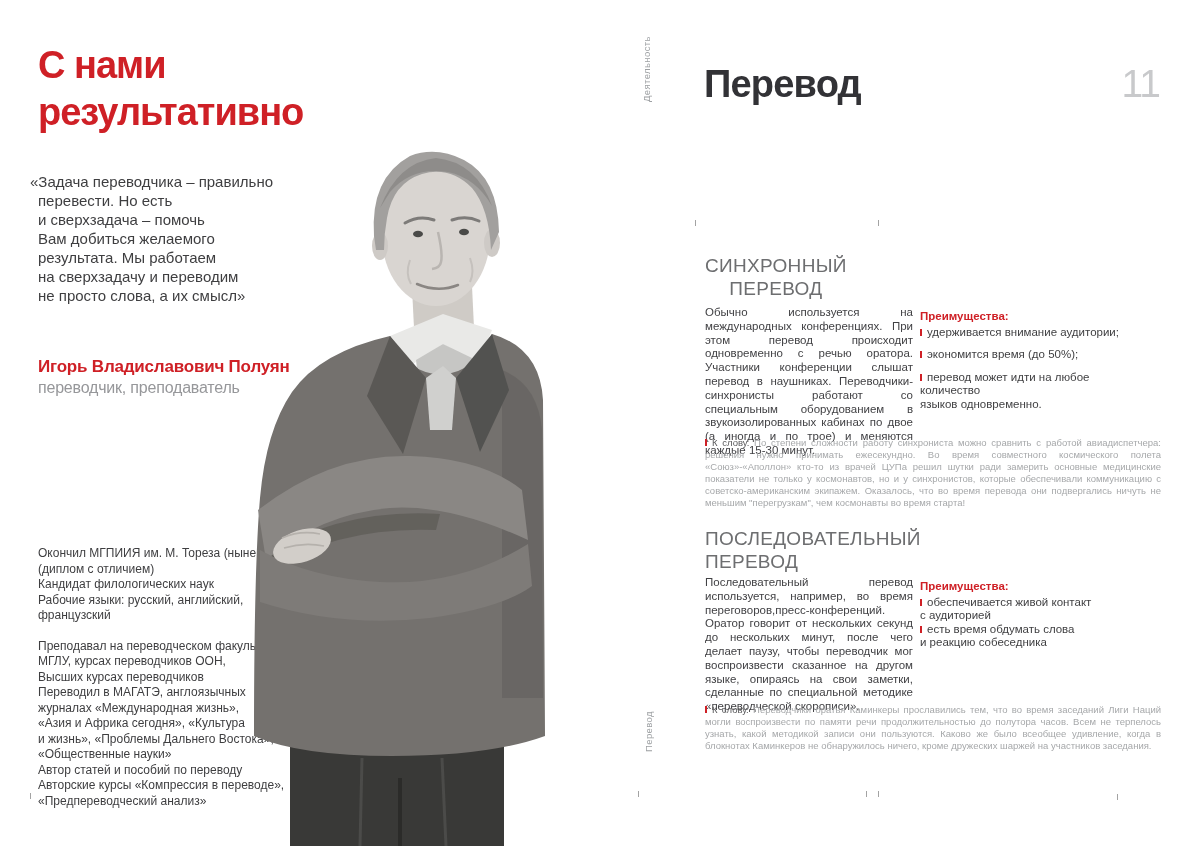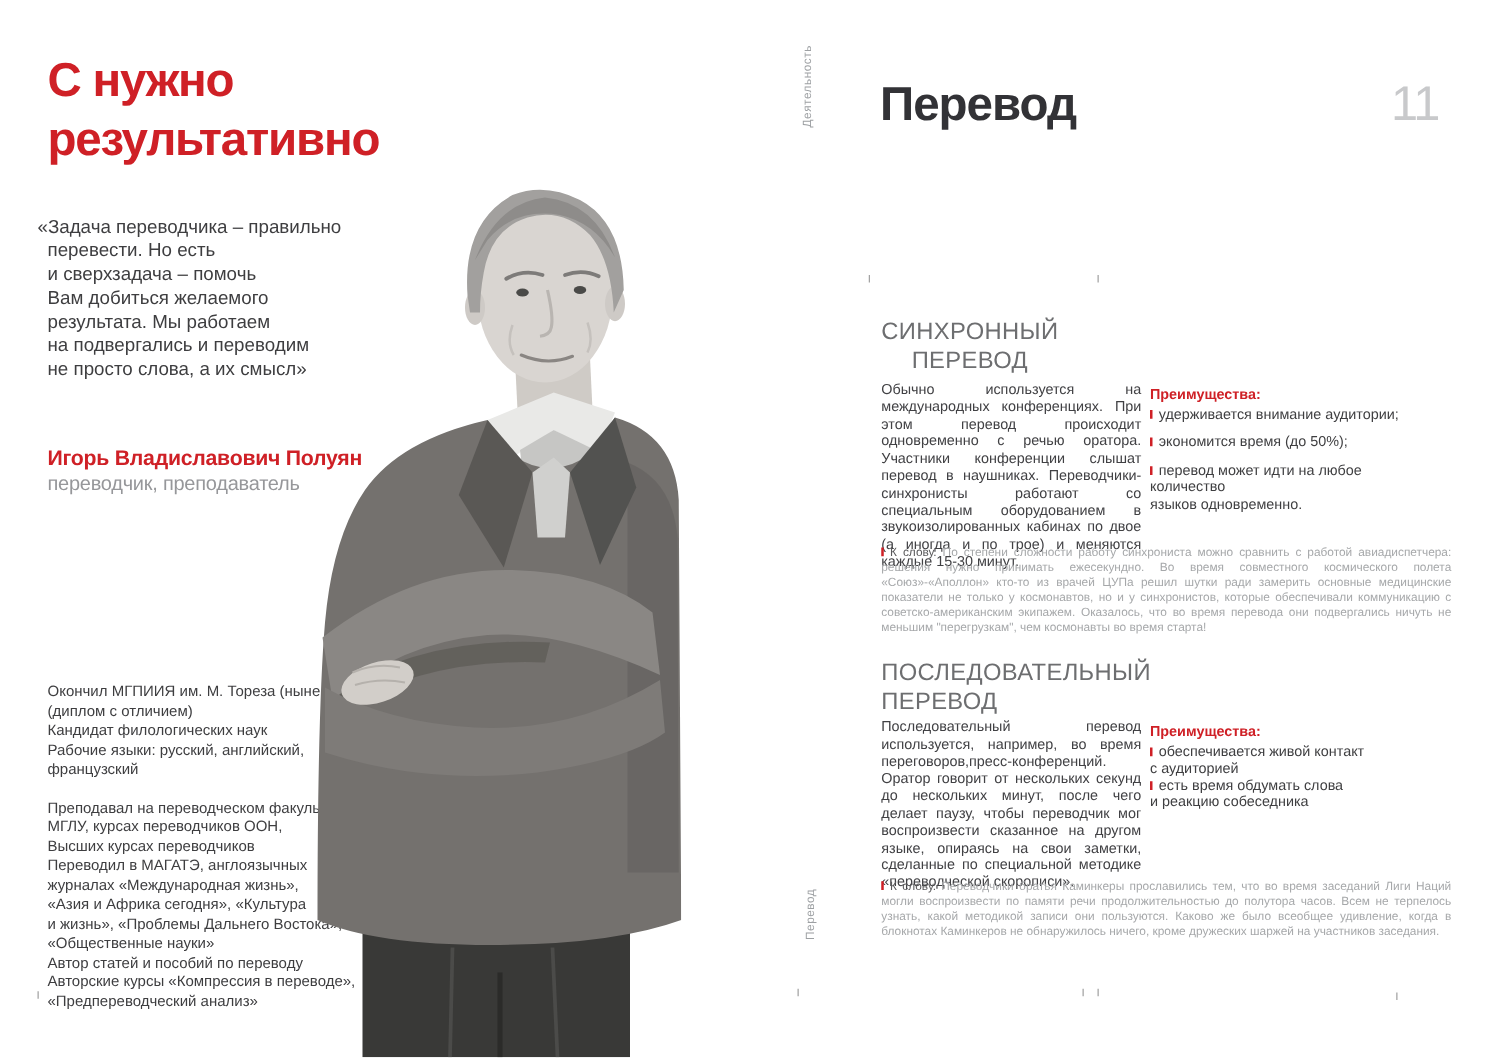--- a/index.html
+++ b/index.html
@@ -38,21 +38,21 @@
     position:absolute;white-space:nowrap;transform:rotate(-90deg);transform-origin:0 0;
     font-size:9.5px;color:#9da0a3;letter-spacing:0.4px;
   }
   .vlabel-top{left:641px;top:102px;}
   .vlabel-bottom{left:643px;top:752px;}
   .page-title{
     position:absolute;left:704px;top:64px;margin:0;
     font-size:38px;line-height:40px;font-weight:bold;letter-spacing:-0.8px;color:#323236;
   }
   .page-number{
-    position:absolute;left:1104px;top:64px;width:56px;text-align:center;
+    position:absolute;left:1104px;top:64px;width:56px;text-align:right;
     font-size:39px;line-height:40px;color:#c8c9cb;letter-spacing:-1px;
   }
   .sec-heading{
     position:absolute;left:705px;margin:0;
     font-size:19px;line-height:23px;font-weight:normal;color:#6d6e70;
     letter-spacing:0.3px;white-space:pre-line;
   }
   .sec1-heading{top:254px;text-align:center;}
   .sec2-heading{top:527px;}
   .sec-body{
@@ -83,29 +83,29 @@
   .aside2{top:704px;}
   .aside-label{font-weight:normal;color:#59595b;}
   .tick-mark{position:absolute;width:1px;height:6px;background:#a3a3a3;}
 </style>
 </head>
 <body>
 
 <div class="spread">
 
   <div>
-    <h1 class="headline">С нужно
+    <h1 class="headline">С нами
 результативно</h1>
 
     <div class="quote">«Задача переводчика – правильно
 перевести. Но есть
 и сверхзадача – помочь
 Вам добиться желаемого
 результата. Мы работаем
-на подвергались и переводим
+на сверхзадачу и переводим
 не просто слова, а их смысл»</div>
 
     <div class="person-name">Игорь Владиславович Полуян</div>
     <div class="person-role">переводчик, преподаватель</div>
 
     <div class="bio">
       <p>Окончил МГПИИЯ им. М. Тореза (ныне МГЛУ)
 (диплом с отличием)
 Кандидат филологических наук
 Рабочие языки: русский, английский,

